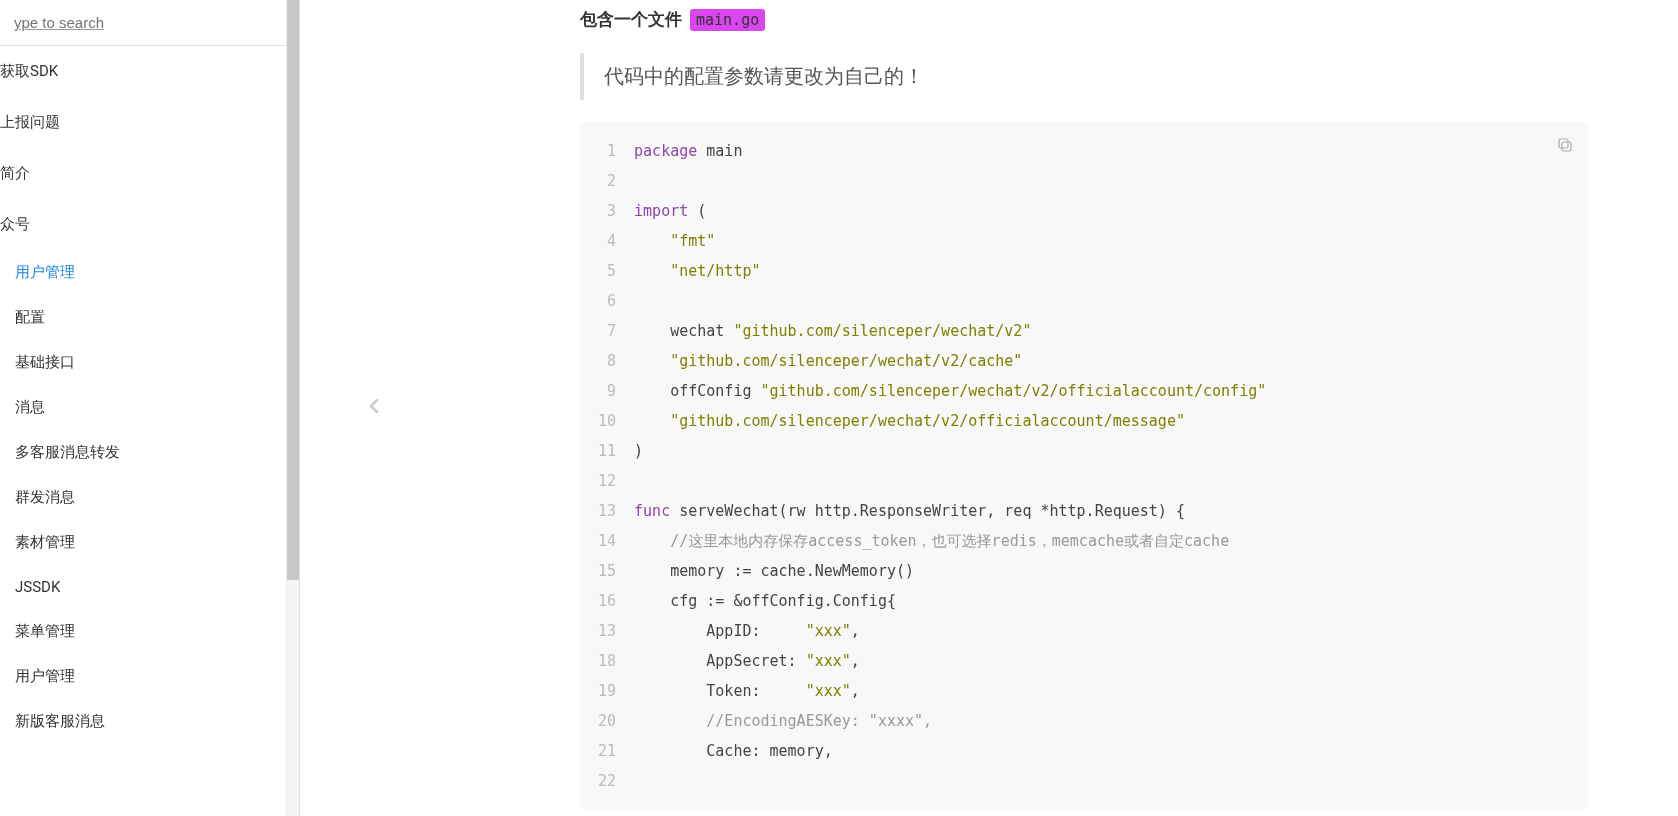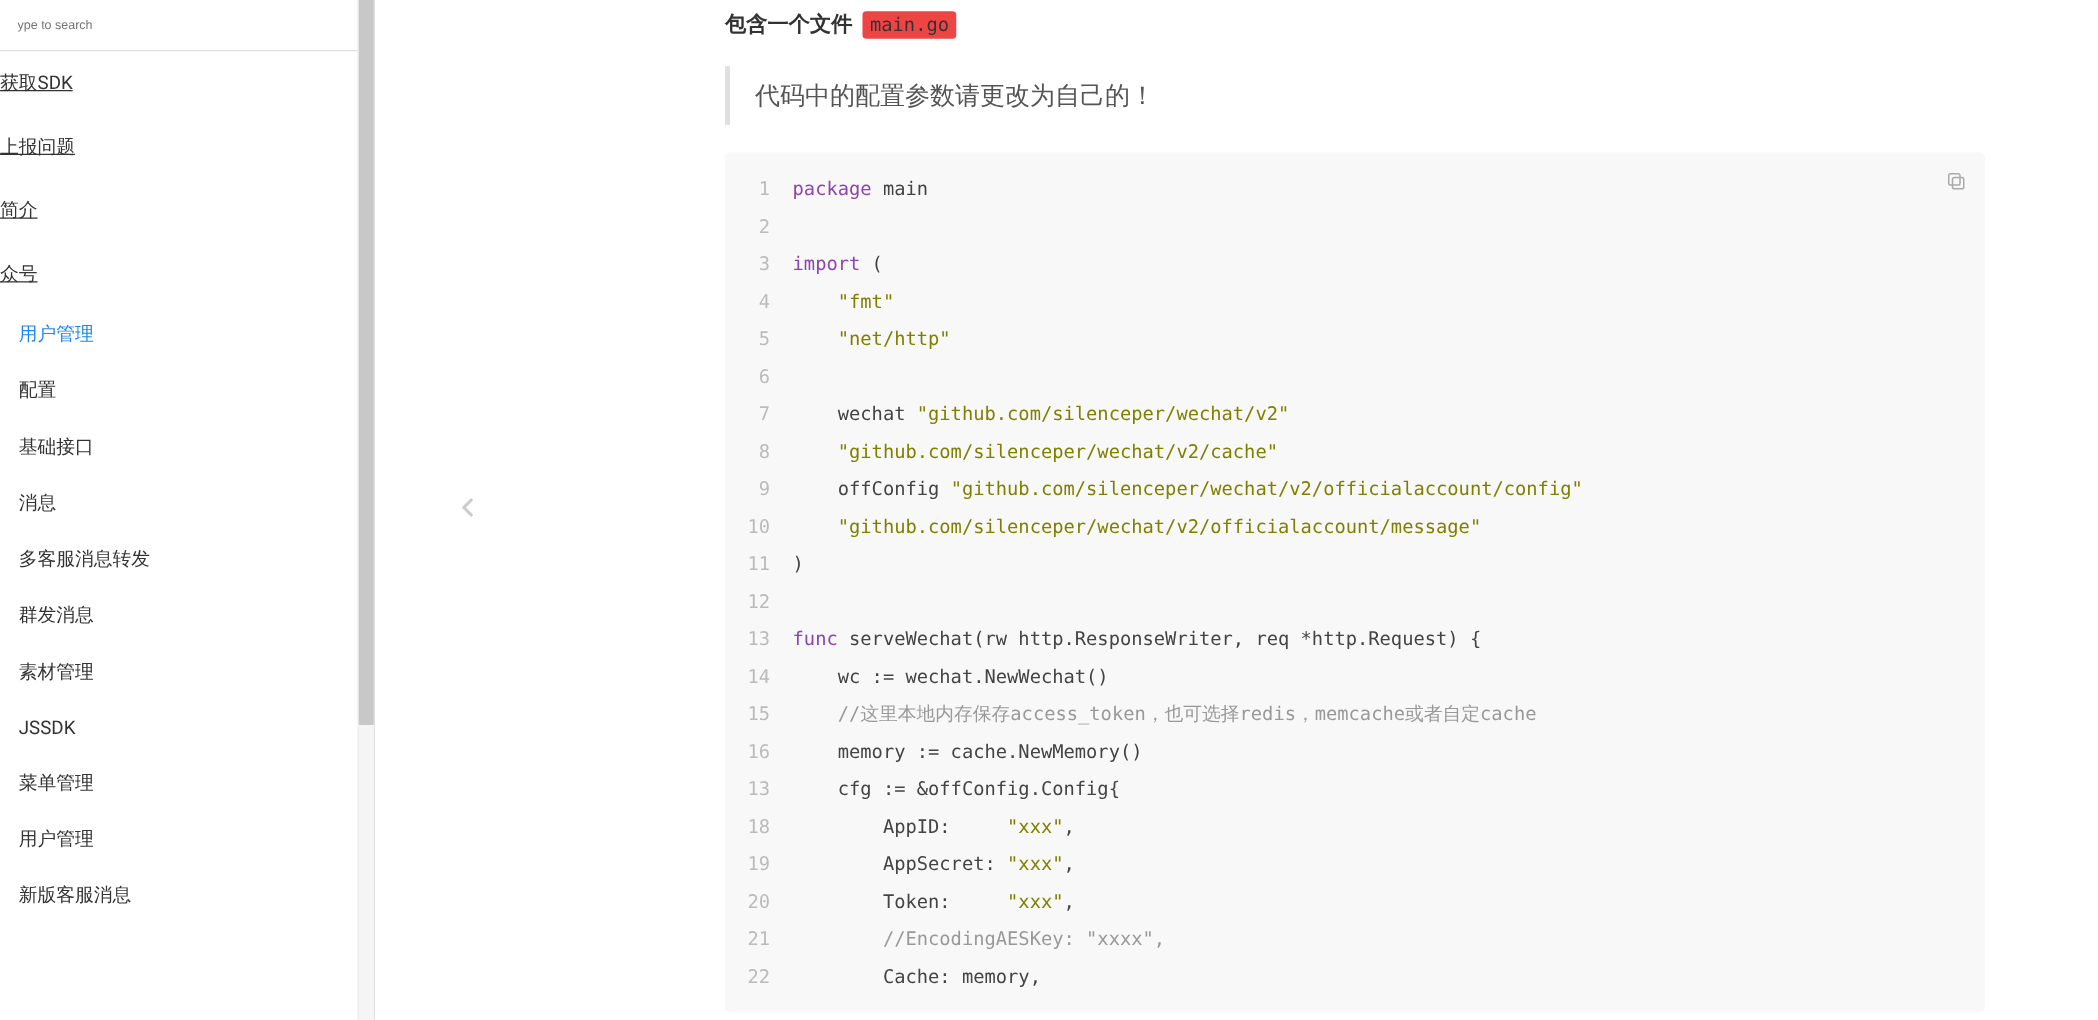--- a/index.html
+++ b/index.html
@@ -1,32 +1,32 @@
 <!DOCTYPE html>
 <html><head>
 <meta charset="utf-8">
 <style>
 * { margin: 0; padding: 0; box-sizing: border-box; }
 body { font-family: -apple-system, BlinkMacSystemFont, "Segoe UI", Roboto, sans-serif; background: #fff; color: #333; overflow: hidden; }
 .layout { display: flex; height: 816px; width: 1678px; }
 .sidebar { width: 300px; border-right: 1px solid #e0e0e0; display: flex; flex-direction: column; position: relative; flex-shrink: 0; }
 .search-box { padding: 8px 14px; border-bottom: 1px solid #e0e0e0; }
-.search-input { width: 100%; border: none; outline: none; font-size: 10px; color: #999; padding: 6px 0; }
+.search-input { width: 100%; border: none; outline: none; font-size: 15px; color: #999; padding: 6px 0; text-decoration: underline; }
 .nav-list { list-style: none; overflow-y: auto; flex: 1; }
 .nav-item { padding: 16px 0; font-size: 15px; cursor: pointer; }
-.nav-item.level-0 { padding-left: 0; font-weight: 400; color: #333; text-decoration: underline; }
+.nav-item.level-0 { padding-left: 0; font-weight: 400; color: #333; }
 .nav-item.level-1 { padding-left: 15px; font-weight: 400; color: #333; padding-top: 13px; padding-bottom: 13px; }
 .nav-item.level-1.active { color: #1e88e5; }
 .scrollbar { position: absolute; right: 0; top: 0; width: 13px; height: 100%; background: #f5f5f5; border-left: 1px solid #eee; }
 .scroll-thumb { width: 100%; height: 580px; background: #c8c8c8; border-radius: 0; }
 .collapse-handle { position: absolute; left: 362px; top: 50%; transform: translateY(-50%); cursor: pointer; color: #ccc; }
 .collapse-handle svg { width: 24px; height: 24px; }
 .main { flex: 1; padding: 0 90px 0 280px; overflow-y: auto; position: relative; }
 .heading { font-size: 17px; font-weight: 700; margin-top: 8px; display: flex; align-items: center; gap: 8px; }
-.heading .filename { font-family: "Consolas", "Monaco", monospace; font-weight: 400; background: #ef4444; padding: 2px 6px; border-radius: 3px; font-size: 15px; }
+.heading .filename { font-family: "Consolas", "Monaco", monospace; font-weight: 400; background: #d946ef; padding: 2px 6px; border-radius: 3px; font-size: 15px; }
 .blockquote { border-left: 4px solid #e0e0e0; padding: 10px 20px; margin: 22px 0; color: #555; font-size: 20px; }
 .code-block { position: relative; background: #f8f8f8; border-radius: 4px; margin-top: 10px; }
 .copy-btn { position: absolute; top: 14px; right: 14px; cursor: pointer; color: #aaa; background: none; border: none; padding: 0; }
 .copy-btn svg { width: 18px; height: 18px; }
 .code-content { display: flex; font-family: "Consolas", "Monaco", monospace; font-size: 15px; line-height: 30px; padding: 14px 0; }
 .gutter { text-align: right; color: #bbb; padding: 0 18px; user-select: none; }
 .gutter div { height: 30px; }
 .code { flex: 1; color: #444; }
 .code div { height: 30px; white-space: pre; }
 .tok-kw { color: #8e44ad; }
@@ -116,21 +116,20 @@
             <div><span>    </span><span class="tok-str">"fmt"</span></div>
             <div><span>    </span><span class="tok-str">"net/http"</span></div>
             <div>&nbsp;</div>
             <div><span>    wechat </span><span class="tok-str">"github.com/silenceper/wechat/v2"</span></div>
             <div><span>    </span><span class="tok-str">"github.com/silenceper/wechat/v2/cache"</span></div>
             <div><span>    offConfig </span><span class="tok-str">"github.com/silenceper/wechat/v2/officialaccount/config"</span></div>
             <div><span>    </span><span class="tok-str">"github.com/silenceper/wechat/v2/officialaccount/message"</span></div>
             <div><span>)</span></div>
             <div>&nbsp;</div>
             <div><span class="tok-kw">func</span><span> serveWechat(rw http.ResponseWriter, req *http.Request) {</span></div>
-            <div><span>    wc := wechat.NewWechat()</span></div>
             <div><span>    </span><span class="tok-cmt">//这里本地内存保存access_token，也可选择redis，memcache或者自定cache</span></div>
             <div><span>    memory := cache.NewMemory()</span></div>
             <div><span>    cfg := &amp;offConfig.Config{</span></div>
             <div><span>        AppID:     </span><span class="tok-str">"xxx"</span><span>,</span></div>
             <div><span>        AppSecret: </span><span class="tok-str">"xxx"</span><span>,</span></div>
             <div><span>        Token:     </span><span class="tok-str">"xxx"</span><span>,</span></div>
             <div><span>        </span><span class="tok-cmt">//EncodingAESKey: "xxxx",</span></div>
             <div><span>        Cache: memory,</span></div>
           </div>
       </div>

